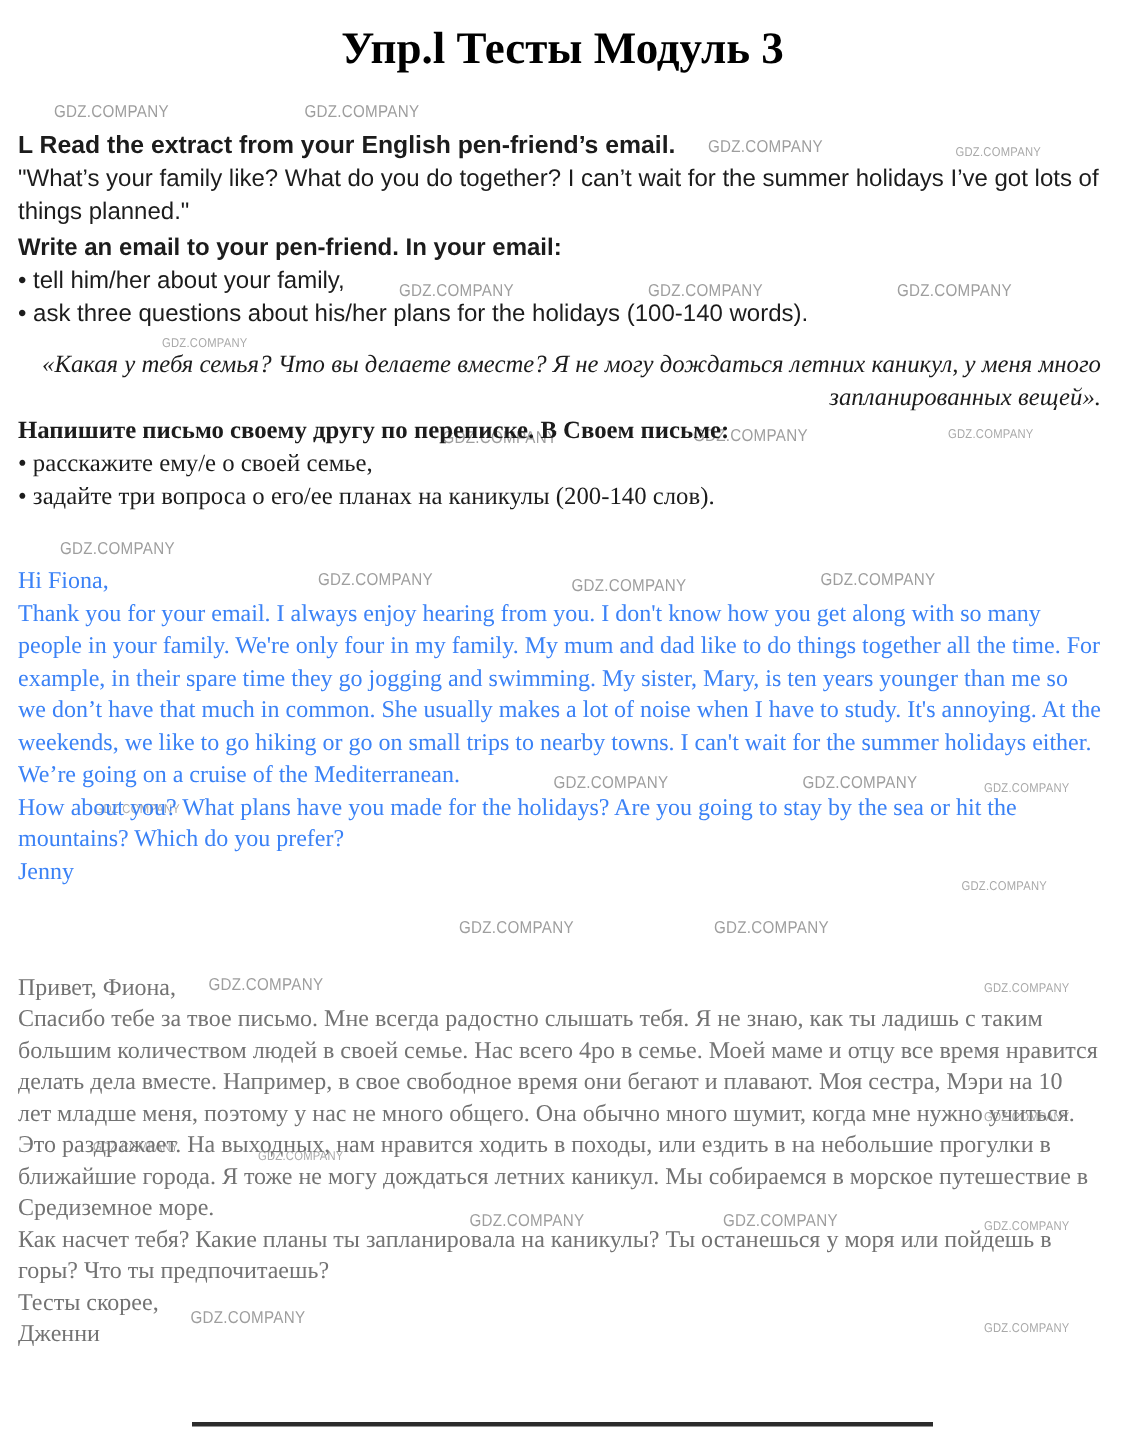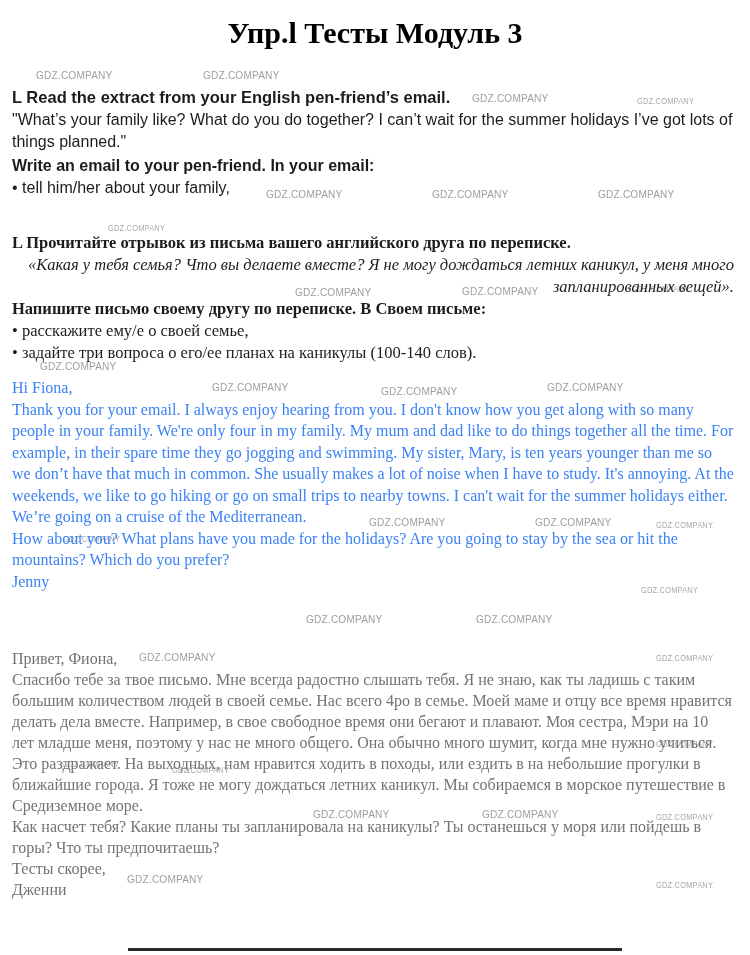--- a/index.html
+++ b/index.html
@@ -91,28 +91,28 @@
   <span class="wm" style="left:127px;top:873px">GDZ.COMPANY</span>
   <span class="wm sm" style="left:656px;top:880px">GDZ.COMPANY</span>
 
   <h1 class="title">Упр.l Тесты Модуль 3</h1>
 
   <div class="block task-en">
     <div class="heading">L Read the extract from your English pen-friend’s email.</div>
     <div class="quote">"What’s your family like? What do you do together? I can’t wait for the summer holidays I’ve got lots of things planned."</div>
     <div class="instruction">Write an email to your pen-friend. In your email:</div>
     <div class="bullet">• tell him/her about your family,</div>
+    <div class="bullet">• ask three questions about his/her plans for the holidays (100-140 words).</div>
   </div>
 
   <div class="block task-ru">
-    <div class="heading">L Прочитайте отрывок из письма вашего английского друга по переписке.</div>
     <div class="quote">«Какая у тебя семья? Что вы делаете вместе? Я не могу дождаться летних каникул, у меня много запланированных вещей».</div>
     <div class="instruction">Напишите письмо своему другу по переписке. В Своем письме:</div>
     <div class="bullet">• расскажите ему/е о своей семье,</div>
-    <div class="bullet">• задайте три вопроса о его/ее планах на каникулы (100-140 слов).</div>
+    <div class="bullet">• задайте три вопроса о его/ее планах на каникулы (200-140 слов).</div>
   </div>
 
   <div class="block letter-en">
     <div>Hi Fiona,</div>
     <div>Thank you for your email. I always enjoy hearing from you. I don't know how you get along with so many people in your family. We're only four in my family. My mum and dad like to do things together all the time. For example, in their spare time they go jogging and swimming. My sister, Mary, is ten years younger than me so we don’t have that much in common. She usually makes a lot of noise when I have to study. It's annoying. At the weekends, we like to go hiking or go on small trips to nearby towns. I can't wait for the summer holidays either. We’re going on a cruise of the Mediterranean.</div>
     <div>How about you? What plans have you made for the holidays? Are you going to stay by the sea or hit the mountains? Which do you prefer?</div>
     <div>Jenny</div>
   </div>
 
   <div class="block letter-ru">

